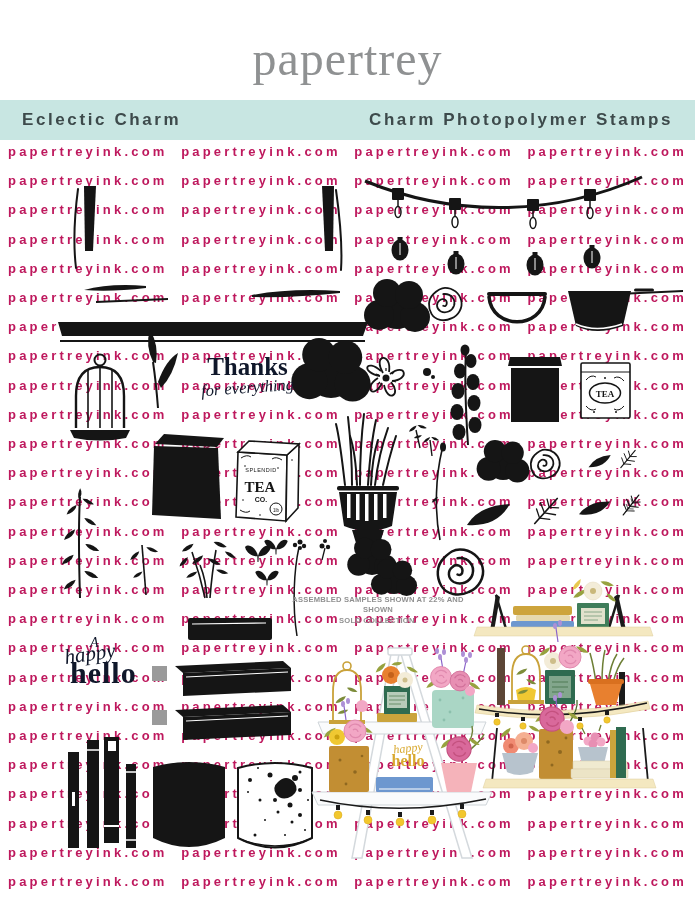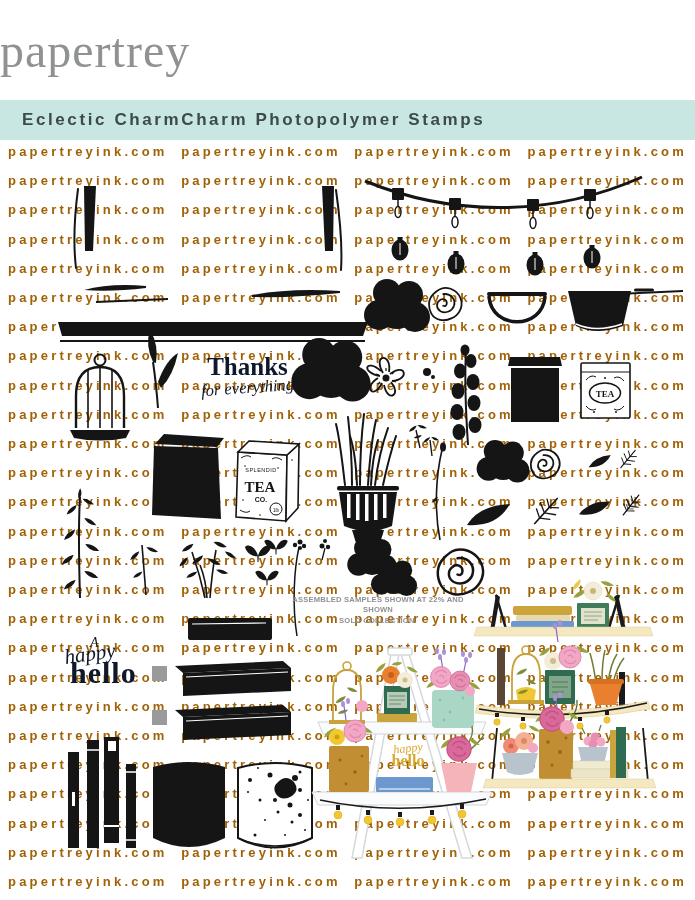--- a/index.html
+++ b/index.html
@@ -1,37 +1,37 @@
 <!DOCTYPE html>
 <html><head>
 <meta charset="utf-8">
 <style>
   * { margin:0; padding:0; box-sizing:border-box; }
   html,body { background:#ffffff; }
   .page { position:relative; width:695px; height:900px; background:#fff; overflow:hidden;
           font-family:"Liberation Sans", sans-serif; }
 
   
-  .logo-row { position:absolute; top:0; left:0; width:695px; height:100px;
-              display:flex; align-items:center; justify-content:flex-start; }
+  .logo-row { position:absolute; top:8px; left:0; width:695px; height:100px;
+              display:flex; align-items:center; justify-content:center; }
   .logo-main { font-family:"Liberation Serif", serif; font-size:48px; color:#8f9192; letter-spacing:1px; }
   .logo-ink-wrap { position:relative; margin-left:14px; }
   .logo-ink { font-family:"Liberation Serif", serif; font-style:italic; font-size:52px; color:#8f9192; }
   .logo-flower { position:absolute; top:-4px; left:4px; }
 
   
   .banner { position:absolute; top:100px; left:0; width:695px; height:40px; background:#c8e6e2;
-            display:flex; align-items:center; padding:0 22px; }
+            display:flex; align-items:center; justify-content:space-between; padding:0 22px; }
   .banner span { font-size:17px; color:#3d4a4b; letter-spacing:2.6px; font-weight:bold; }
 
   
   .main { position:absolute; top:140px; left:0; width:695px; height:760px; background:#fff; }
   .wm-layer { position:absolute; inset:0; overflow:hidden; z-index:0; }
   .wm-row { position:absolute; left:0; width:100%; display:flex; justify-content:space-between;
-            padding:0 8px; color:#a16207; font-size:13px; font-weight:bold; letter-spacing:3.2px;
+            padding:0 8px; color:#be185d; font-size:13px; font-weight:bold; letter-spacing:3.2px;
             white-space:nowrap; }
   .stamp-svg { position:absolute; top:0; left:0; z-index:1; }
 
   .txt { position:absolute; z-index:2; color:#0f172a; }
   .thanks-block { left:190px; top:213px; width:115px; text-align:center; }
   .thanks-1 { font-family:"Liberation Serif", serif; font-weight:bold; font-size:25px; }
   .thanks-2 { font-family:"Liberation Serif", serif; font-style:italic; font-size:16.5px;
               transform:rotate(-4deg); margin-top:-3px; }
   .hello-block { left:56px; top:498px; width:110px; }
   .hello-a { position:absolute; left:34px; top:-3px; font-family:"Liberation Serif", serif;

